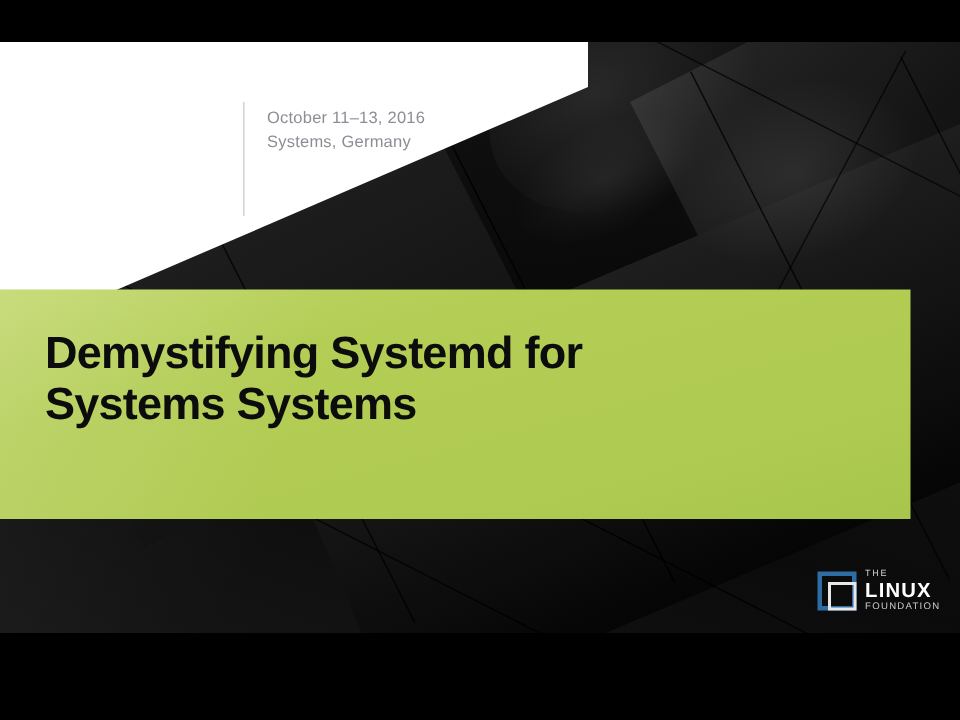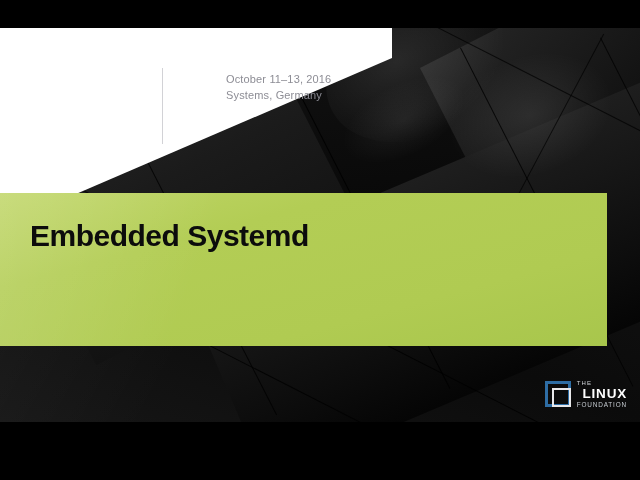--- a/index.html
+++ b/index.html
@@ -168,21 +168,20 @@
 
   #event-meta {
     position: absolute;
     left: 178px;
     top: 44px;
     z-index: 21;
     color: #8d8d95;
     font-size: 11px;
     line-height: 1.45;
     letter-spacing: 0.15px;
-    margin-left: 48px;
   }
 
   
   #title-banner {
     position: absolute;
     left: 0;
     top: 165px;
     width: 607px;
     height: 153px;
     background: linear-gradient(165deg, #c0d668 0%, #b3cd55 30%, #b0cb52 70%, #a8c64c 100%);
@@ -264,21 +263,20 @@
     color: #cfd3d8;
     display: block;
     margin-bottom: 1px;
   }
   #lf-text .lf-linux {
     font-size: 13.5px;
     font-weight: bold;
     letter-spacing: 0.8px;
     display: block;
     color: #ffffff;
-    text-align: right;
   }
   #lf-text .lf-foundation {
     font-size: 6.4px;
     letter-spacing: 0.85px;
     display: block;
     margin-top: 1px;
     color: #c7ccd2;
   }
 </style>
 </head>
@@ -340,21 +338,22 @@
 
     <div id="header-divider"></div>
 
     <div id="event-meta">
       <div>October 11–13, 2016</div>
       <div>Systems, Germany</div>
     </div>
 
     <div id="title-banner">
       <div id="slide-title">
-        <div>Embedded Systemd</div>
+        <div>Demystifying Systemd for</div>
+        <div>Systems Systems</div>
       </div>
     </div>
 
     <div id="lf-logo">
       <span id="lf-mark">
         <span class="lf-outer"></span>
         <span class="lf-inner"></span>
       </span>
       <span id="lf-text">
         <span class="lf-the">THE</span>

